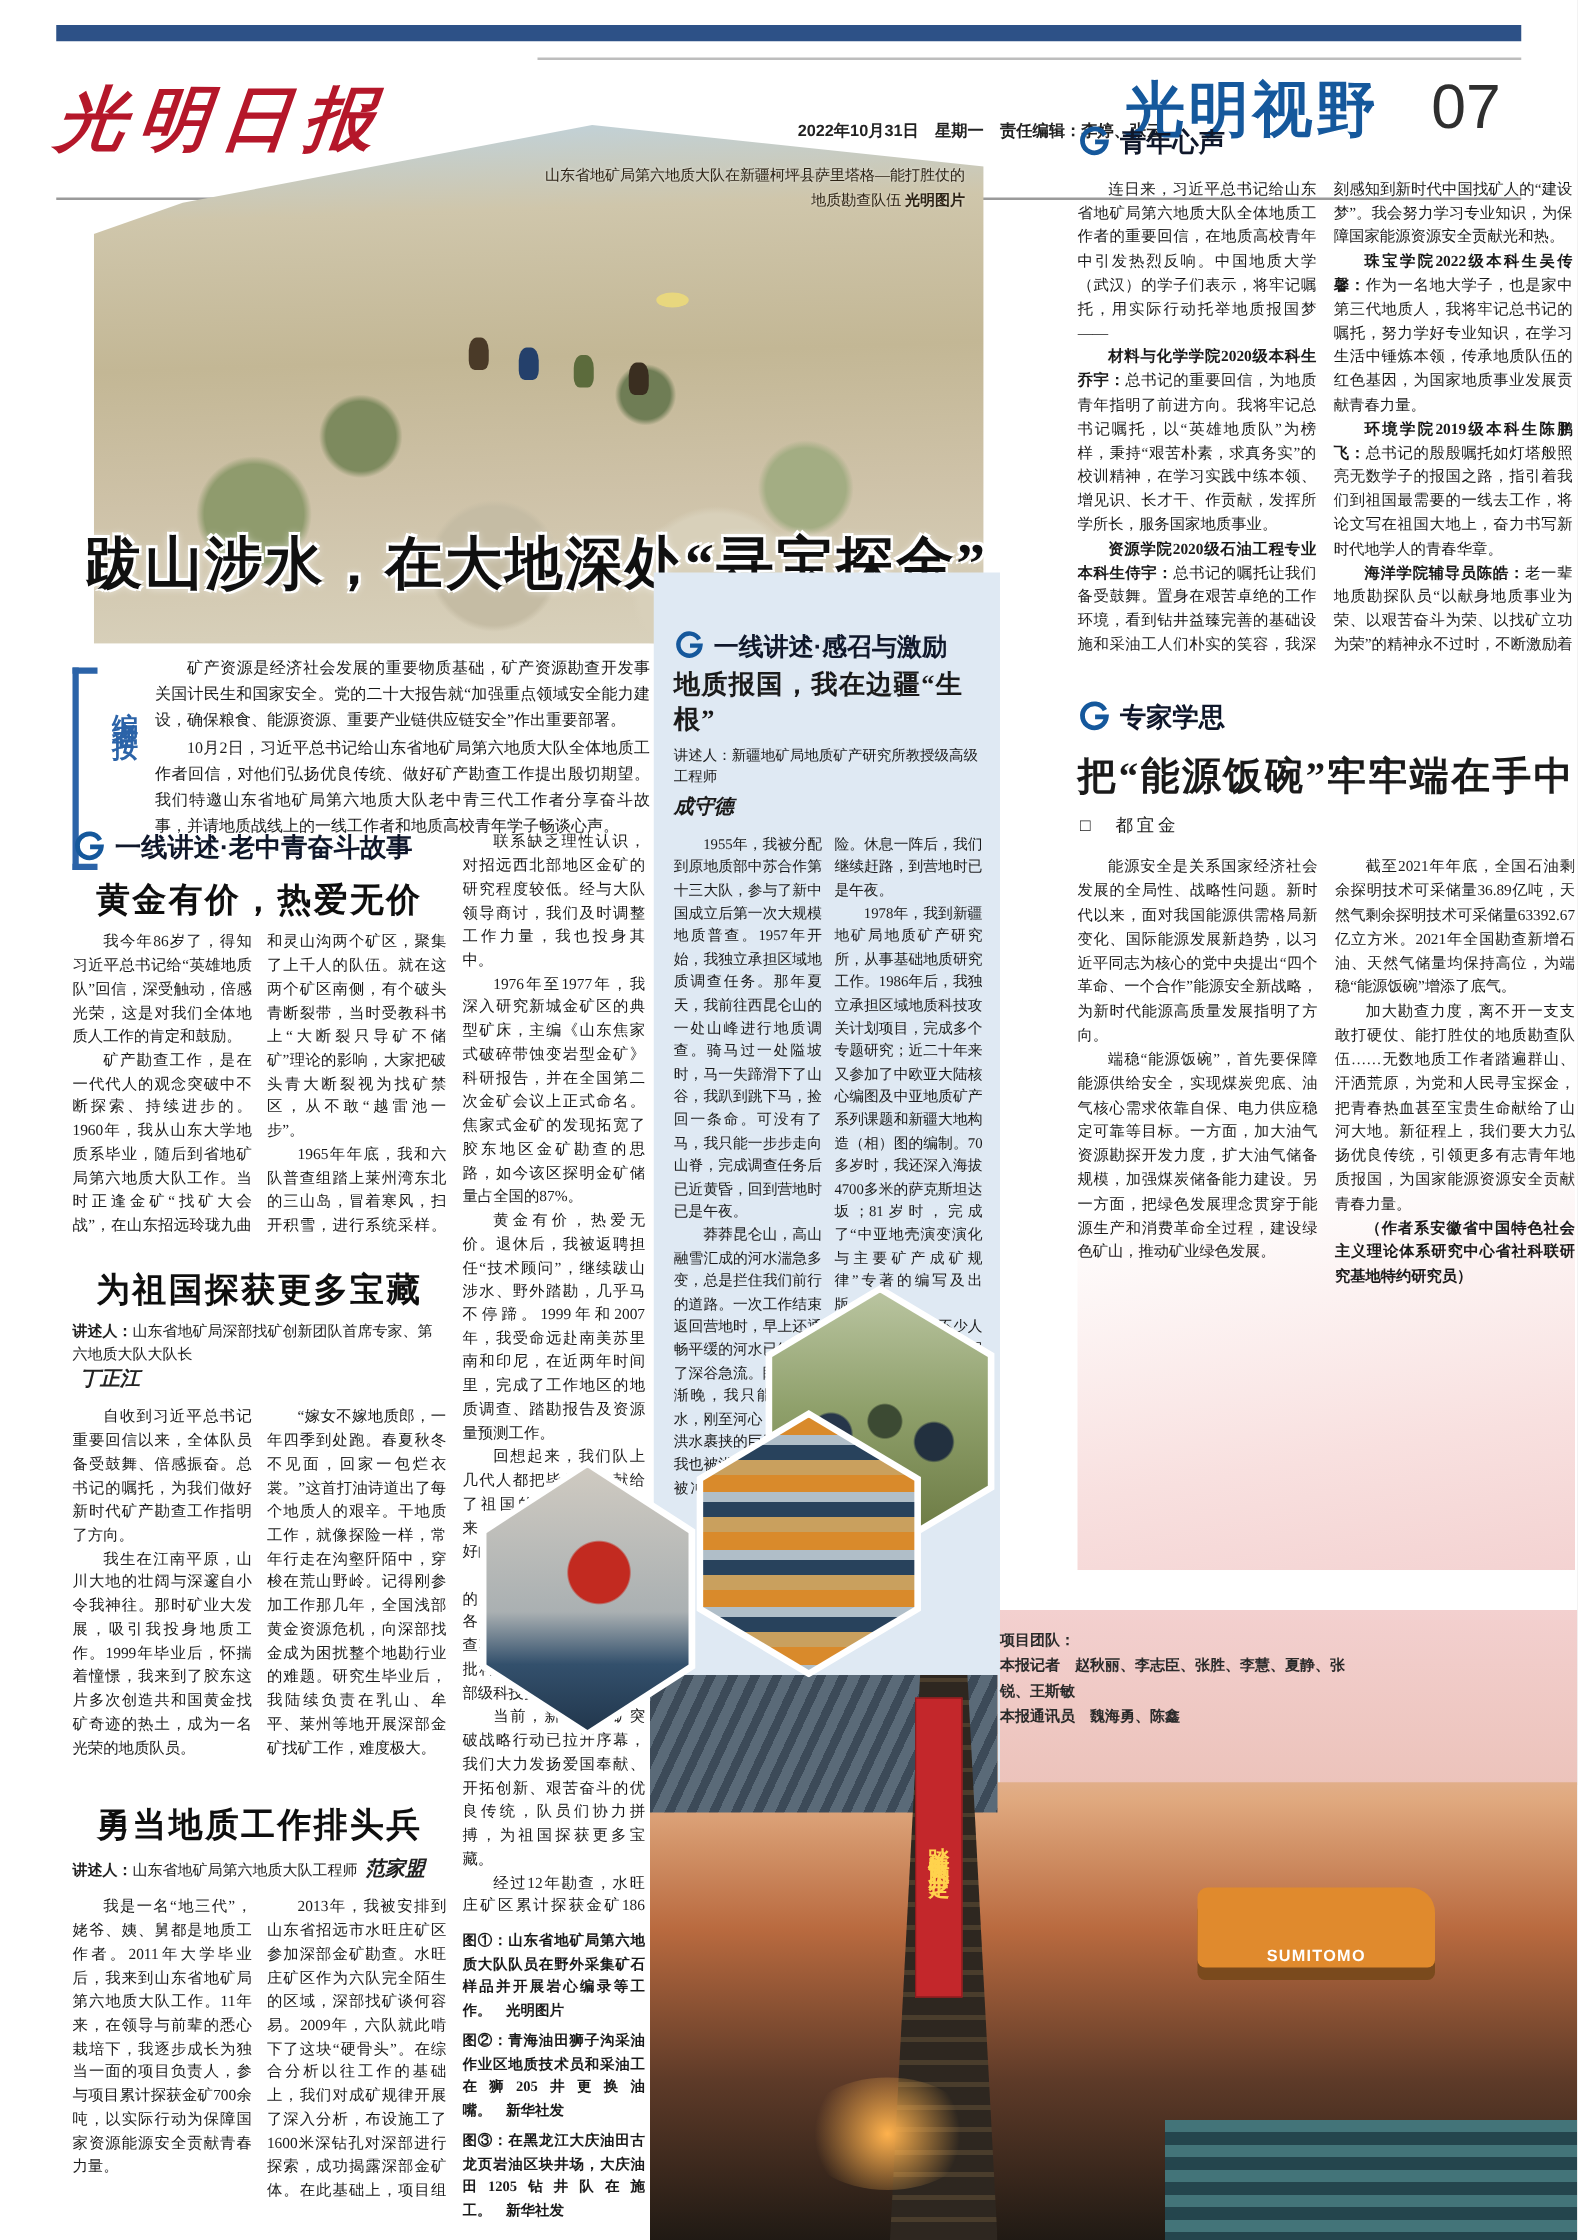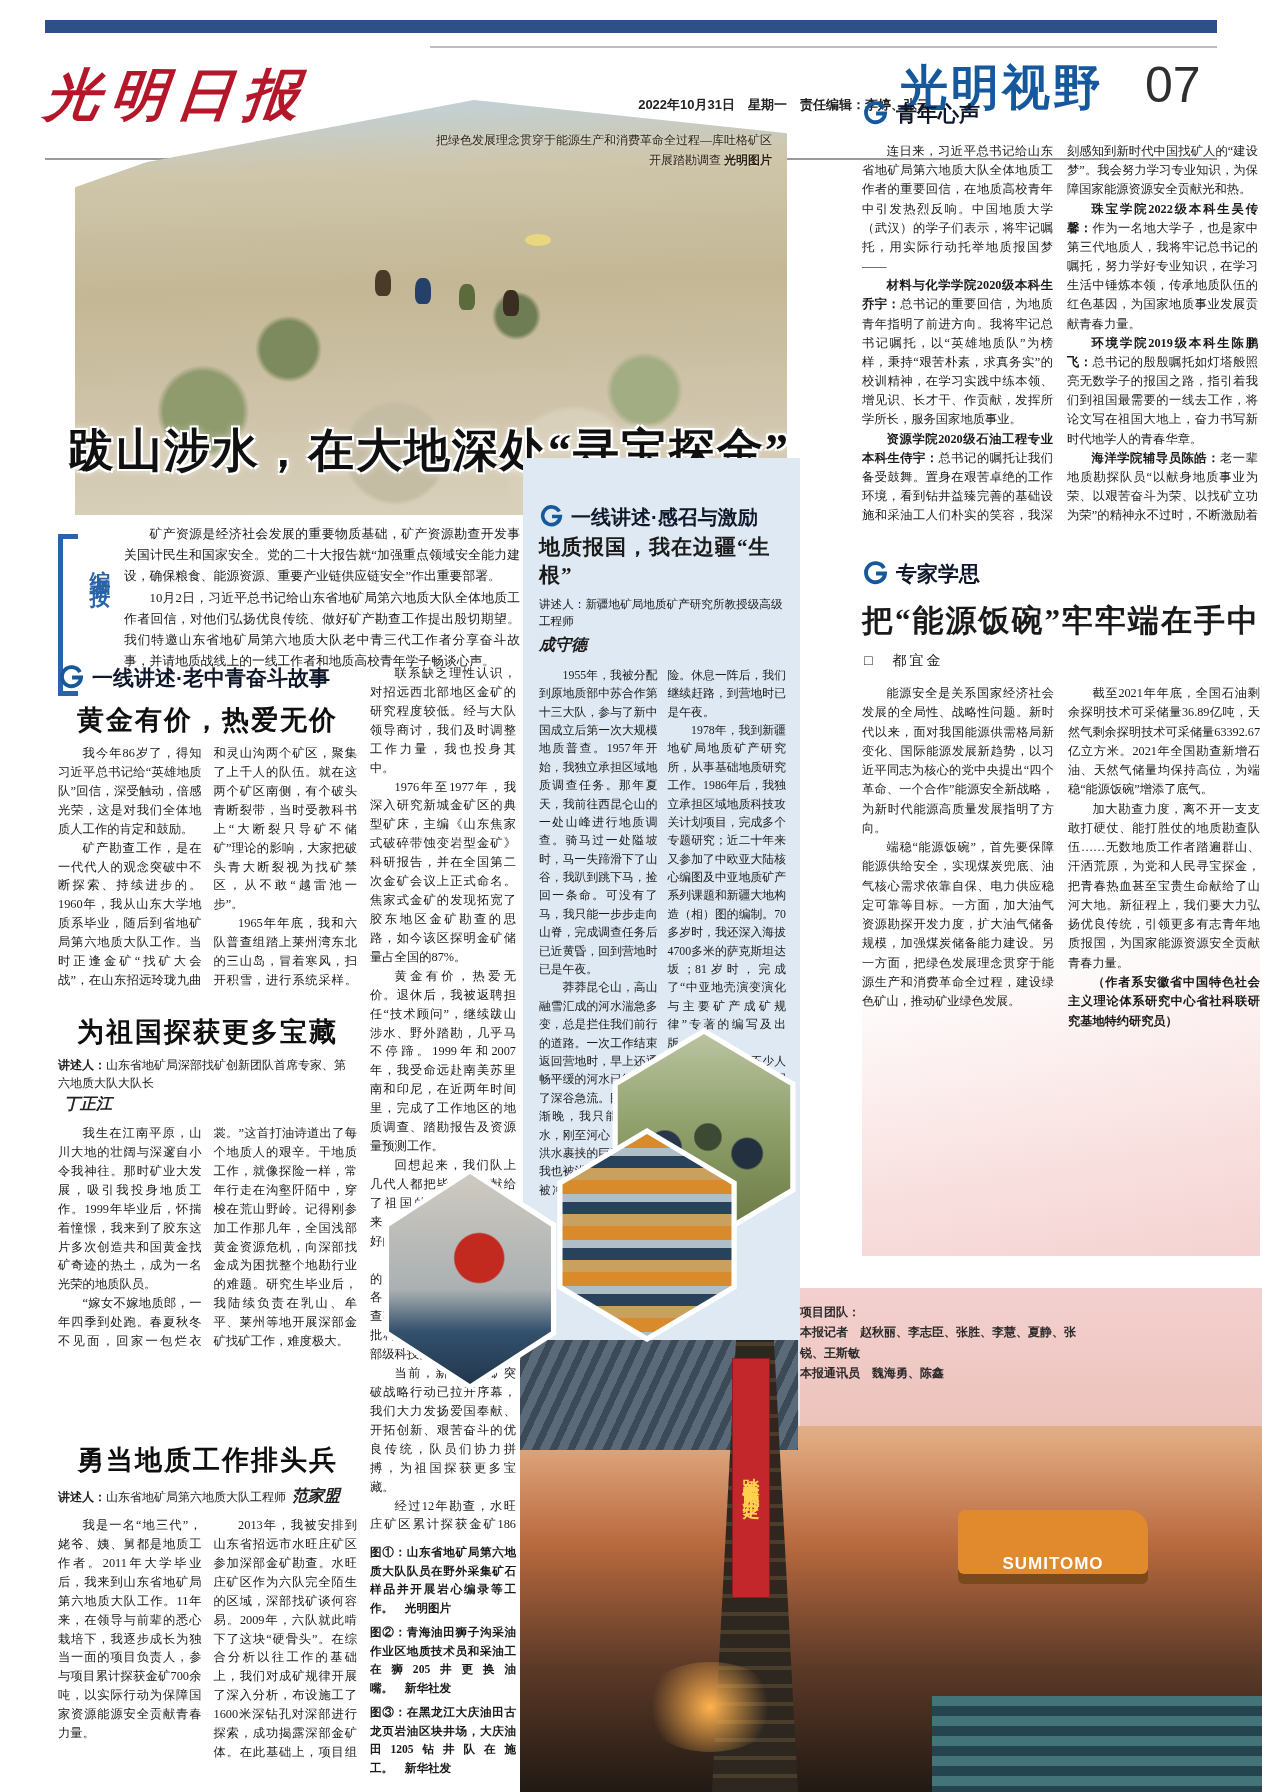--- a/index.html
+++ b/index.html
@@ -131,42 +131,42 @@
     background:repeating-linear-gradient(115deg,#5a6a78 0 9px,#3c4a58 9px 16px);}
   .rig{position:absolute;left:192px;top:0;width:86px;height:452px;
     background:repeating-linear-gradient(0deg,#2e2720 0 14px,#4a3d2c 14px 18px);
     clip-path:polygon(28% 0,72% 0,100% 100%,0 100%);}
   .banner{position:absolute;left:212px;top:18px;width:36px;height:238px;background:#c3272b;
     display:flex;align-items:center;justify-content:center;border:1px solid #8e1b1e;}
   .banner span{writing-mode:vertical-rl;color:#ffd34d;font-weight:bold;font-size:17px;letter-spacing:4px;}
   .excav{position:absolute;left:438px;top:170px;width:190px;height:64px;background:#e08a2d;
     border-radius:8px 20px 6px 6px;display:flex;align-items:center;justify-content:center;
     box-shadow:0 10px 0 #7a4a1d;}
-  .excav span{font-family:"Liberation Sans",sans-serif;font-weight:bold;color:#fff;font-size:17px;letter-spacing:1px;margin-top:44px;}
+  .excav span{font-family:"Liberation Sans",sans-serif;font-weight:bold;color:#fff;font-size:13px;letter-spacing:1px;margin-top:44px;}
   .pipes{position:absolute;right:0;bottom:0;width:330px;height:96px;
     background:repeating-linear-gradient(180deg,#437479 0 10px,#24454d 10px 20px);}
   .glow{position:absolute;left:120px;bottom:40px;width:140px;height:90px;border-radius:50%;
     background:radial-gradient(circle,#ffb24d 0%,rgba(255,178,77,0) 70%);}
 </style>
 </head>
 <body>
 
 <div class="page">
 
   <div class="abs topbar"></div>
   <div class="abs hrule2"></div>
   <div class="abs masthead">光明日报</div>
   <div class="abs dateline">2022年10月31日　星期一　责任编辑：李婷、张云</div>
   <div class="abs brand">光明视野</div>
   <div class="abs pageno">07</div>
   <div class="abs hrule"></div>
 
   <div class="abs photo-main">
     <div class="abs photo-cap">
-      <span>把绿色发展理念贯穿于能源生产和消费革命全过程—库吐格矿区开展踏勘调查</span>
+      <span>山东省地矿局第六地质大队在新疆柯坪县萨里塔格—能打胜仗的地质勘查队伍</span>
       <b>光明图片</b>
     </div>
     <div class="abs riders">
         <i></i>
         <i></i>
         <i></i>
         <i></i>
         <span class="hat"></span>
       </div>
   </div>
@@ -196,20 +196,21 @@
           <p>矿产勘查工作，是在一代代人的观念突破中不断探索、持续进步的。1960年，我从山东大学地质系毕业，随后到省地矿局第六地质大队工作。当时正逢金矿“找矿大会战”，在山东招远玲珑九曲和灵山沟两个矿区，聚集了上千人的队伍。就在这两个矿区南侧，有个破头青断裂带，当时受教科书上“大断裂只导矿不储矿”理论的影响，大家把破头青大断裂视为找矿禁区，从不敢“越雷池一步”。</p>
           <p>1965年年底，我和六队普查组踏上莱州湾东北的三山岛，冒着寒风，扫开积雪，进行系统采样。经化验，发现这是一个与玲珑石英脉型金矿有明显区别的破碎带蚀变岩型金矿。这一发现推翻了“大断裂只导矿不储矿”的片面结论。不久，我们又在另一个大断裂带中段，发现了特大型的焦家金矿。顺藤摸瓜，向北摸到了特大型新城金矿，向南摸到了马塘、东季两个大型金矿。这一系列重大发现，极大地鼓舞了我们。</p>
         </div>
 
       <div class="atitle">为祖国探获更多宝藏</div>
       <div class="byline">
         <b>讲述人：</b><span>山东省地矿局深部找矿创新团队首席专家、第六地质大队大队长</span><br>
         <span class="nm">丁正江</span>
       </div>
       <div class="body2 jt indent h312">
+          <p>自收到习近平总书记重要回信以来，全体队员备受鼓舞、倍感振奋。总书记的嘱托，为我们做好新时代矿产勘查工作指明了方向。</p>
           <p>我生在江南平原，山川大地的壮阔与深邃自小令我神往。那时矿业大发展，吸引我投身地质工作。1999年毕业后，怀揣着憧憬，我来到了胶东这片多次创造共和国黄金找矿奇迹的热土，成为一名光荣的地质队员。</p>
           <p>“嫁女不嫁地质郎，一年四季到处跑。春夏秋冬不见面，回家一包烂衣裳。”这首打油诗道出了每个地质人的艰辛。干地质工作，就像探险一样，常年行走在沟壑阡陌中，穿梭在荒山野岭。记得刚参加工作那几年，全国浅部黄金资源危机，向深部找金成为困扰整个地勘行业的难题。研究生毕业后，我陆续负责在乳山、牟平、莱州等地开展深部金矿找矿工作，难度极大。</p>
         </div>
 
       <div class="atitle">勇当地质工作排头兵</div>
       <div class="byline">
         <b>讲述人：</b><span>山东省地矿局第六地质大队工程师</span><span class="nm">范家盟</span>
       </div>
       <div class="body2 jt indent h255">
           <p>我是一名“地三代”，姥爷、姨、舅都是地质工作者。2011年大学毕业后，我来到山东省地矿局第六地质大队工作。11年来，在领导与前辈的悉心栽培下，我逐步成长为独当一面的项目负责人，参与项目累计探获金矿700余吨，以实际行动为保障国家资源能源安全贡献青春力量。</p>

